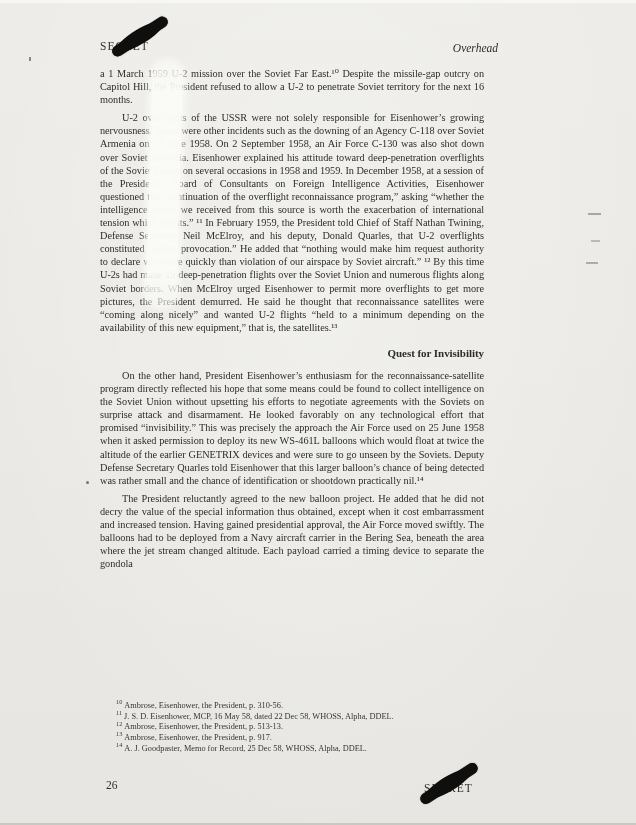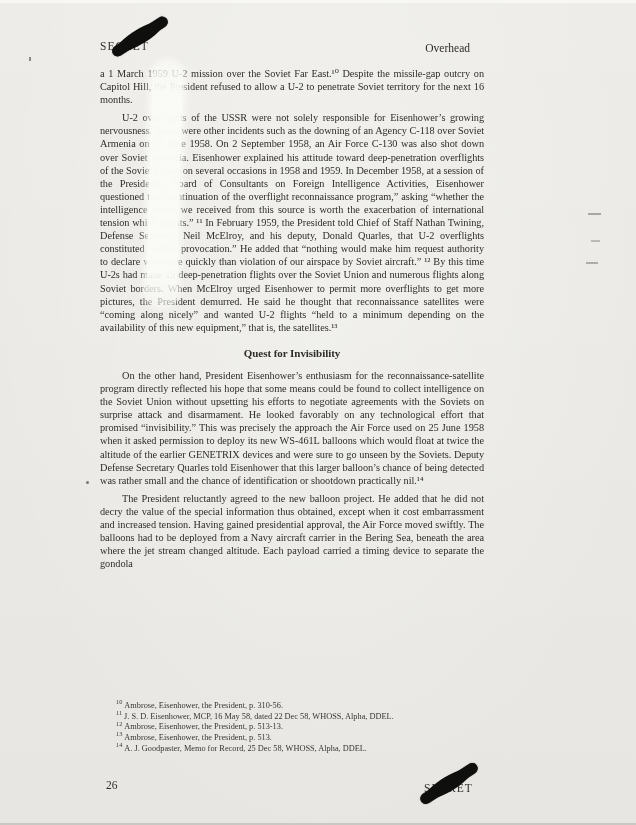--- a/index.html
+++ b/index.html
@@ -23,22 +23,22 @@
   .page::after {
     content: ""; position: absolute; left: 0; bottom: 0; right: 0; height: 2px;
     background: #c9c8c3; z-index: 1;
   }
 
   
   .stamp { position: absolute; font-size: 11.5px; letter-spacing: 1px; color: #34322d; z-index: 3; }
   .stamp-top { left: 100px; top: 40px; }
   .stamp-bottom { left: 424px; top: 782px; }
   .running-title {
-    position: absolute; right: 166px; top: 42px;
-    font-size: 11.5px; color: #2e2c27; z-index: 2;
+    position: absolute; right: 138px; top: 42px;
+    font-style: italic; font-size: 11.5px; color: #2e2c27; z-index: 2;
   }
 
   
   .redaction {
     position: absolute; background: #0f0f0d; border-radius: 6px / 45%;
     box-shadow: 0 0 1px rgba(0,0,0,0.9); z-index: 6;
   }
   .redaction::after {
     content: ""; position: absolute; left: 8%; right: 10%; top: -2px; bottom: -2px;
     background: #0f0f0d; border-radius: 50%; transform: rotate(2deg);
@@ -48,21 +48,21 @@
 
   
   .text-column {
     position: absolute; left: 100px; top: 67px; width: 384px;
     font-size: 10.3px; line-height: 13.1px; text-align: justify;
     letter-spacing: -0.05px; z-index: 2;
   }
   .para { margin: 0 0 5px 0; text-indent: 22px; }
   .para.continuation { text-indent: 0; }
   .section-heading {
-    font-size: 11px; font-weight: bold; margin: 13px 0 9px 0; text-align: center;
+    font-size: 11px; font-weight: bold; margin: 13px 0 9px 0; text-align: right;
   }
 
   
   .footnotes {
     position: absolute; left: 100px; top: 701px; width: 376px;
     font-size: 8.3px; line-height: 10.7px; color: #37352f; z-index: 2;
   }
   .footnote { margin-left: 16px; white-space: nowrap; }
   .fn-marker { font-size: 6.3px; vertical-align: super; line-height: 0; margin-right: 2px; }
 
@@ -110,21 +110,21 @@
     <div class="footnote">
       <sup class="fn-marker">10</sup><span>Ambrose, Eisenhower, the President, p. 310-56.</span>
     </div>
     <div class="footnote">
       <sup class="fn-marker">11</sup><span>J. S. D. Eisenhower, MCP, 16 May 58, dated 22 Dec 58, WHOSS, Alpha, DDEL.</span>
     </div>
     <div class="footnote">
       <sup class="fn-marker">12</sup><span>Ambrose, Eisenhower, the President, p. 513-13.</span>
     </div>
     <div class="footnote">
-      <sup class="fn-marker">13</sup><span>Ambrose, Eisenhower, the President, p. 513.</span>
+      <sup class="fn-marker">13</sup><span>Ambrose, Eisenhower, the President, p. 917.</span>
     </div>
     <div class="footnote">
       <sup class="fn-marker">14</sup><span>A. J. Goodpaster, Memo for Record, 25 Dec 58, WHOSS, Alpha, DDEL.</span>
     </div>
   </div>
 
   <div class="page-number">26</div>
   <div class="stamp stamp-bottom">
     <span>SECRET</span>
     <span class="redaction redaction-bottom"></span>

